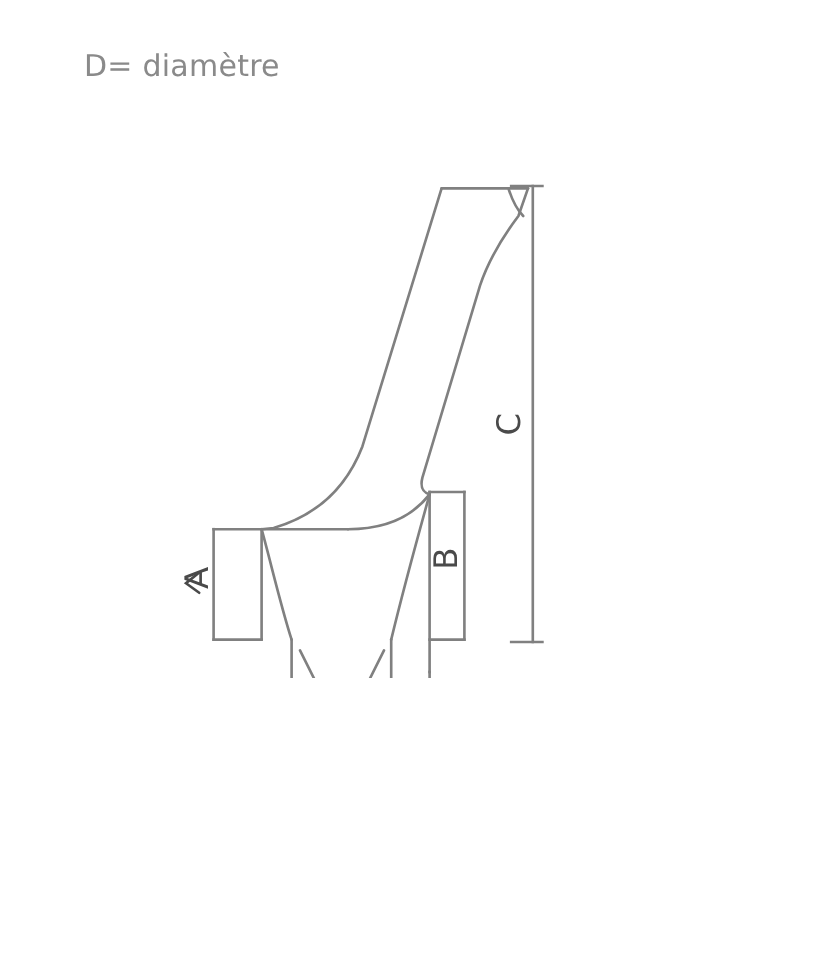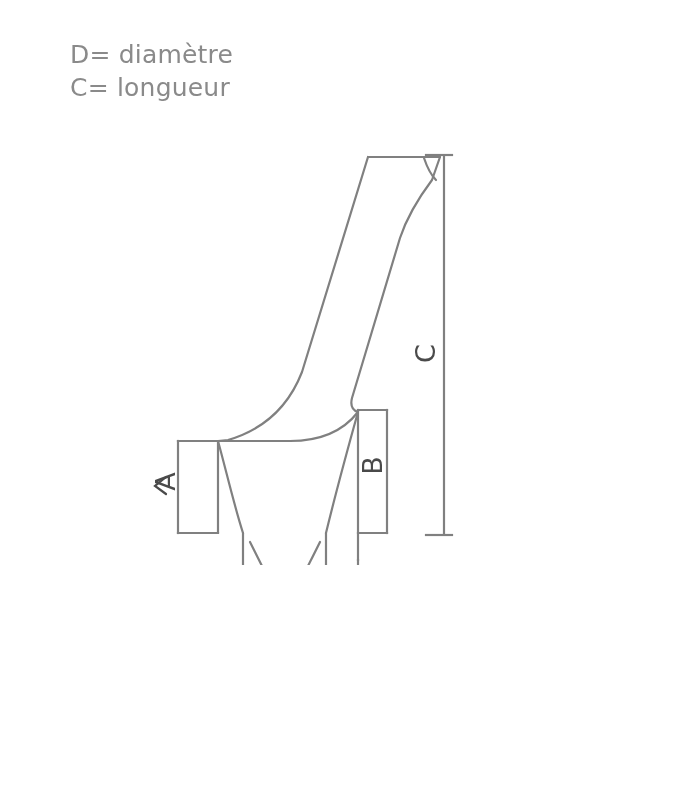--- a/index.html
+++ b/index.html
@@ -170,21 +170,20 @@
     <g fill="none" stroke="#808080" stroke-width="2.2" stroke-linecap="square">
       <path d="M 210 717 L 357 717"></path>
       <path d="M 210 703 L 210 722"></path>
       <path d="M 357 703 L 357 722"></path>
     </g>
 
   </svg>
 
   <div class="legend-block">
     <div class="legend-line">D= diamètre</div>
-    <div class="legend-line">C= longueur</div>
   </div>
 
   <div class="dim-label rot90" id="label-A">A</div>
   <div class="dim-label rot90" id="label-B">B</div>
   <div class="dim-label rot90" id="label-C">C</div>
   <div class="dim-label" id="label-D">D</div>
 
 
 </div>
 

